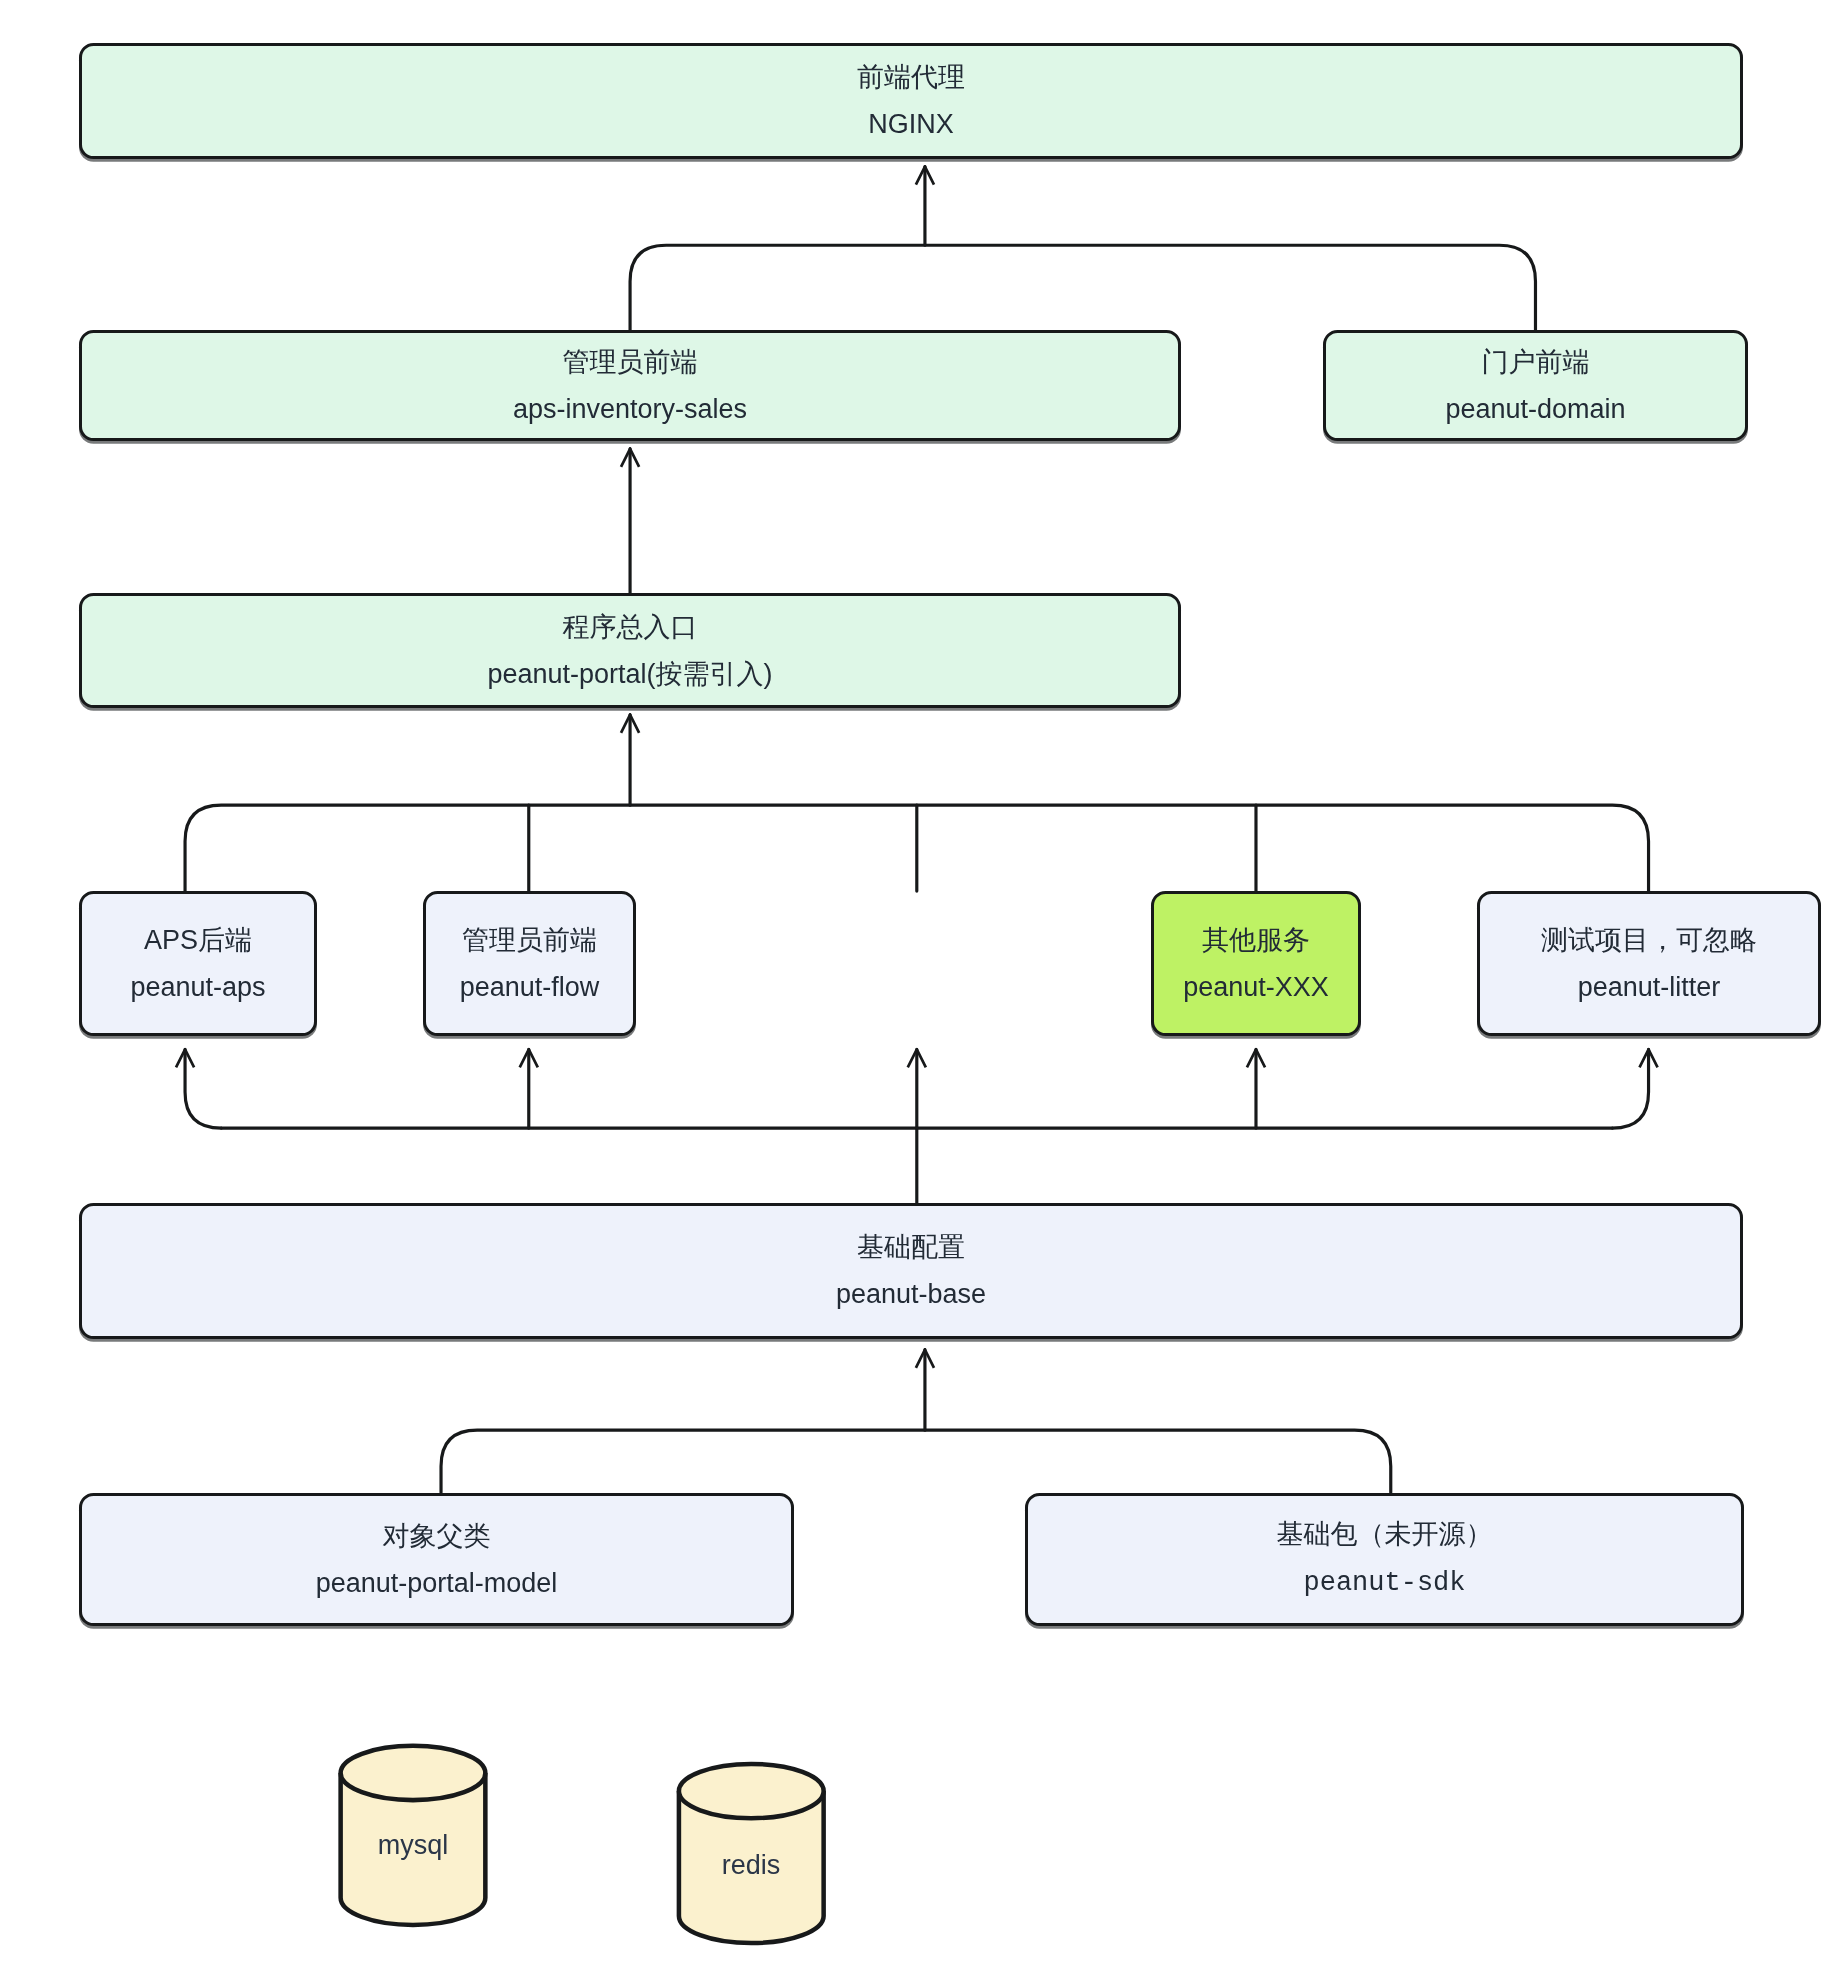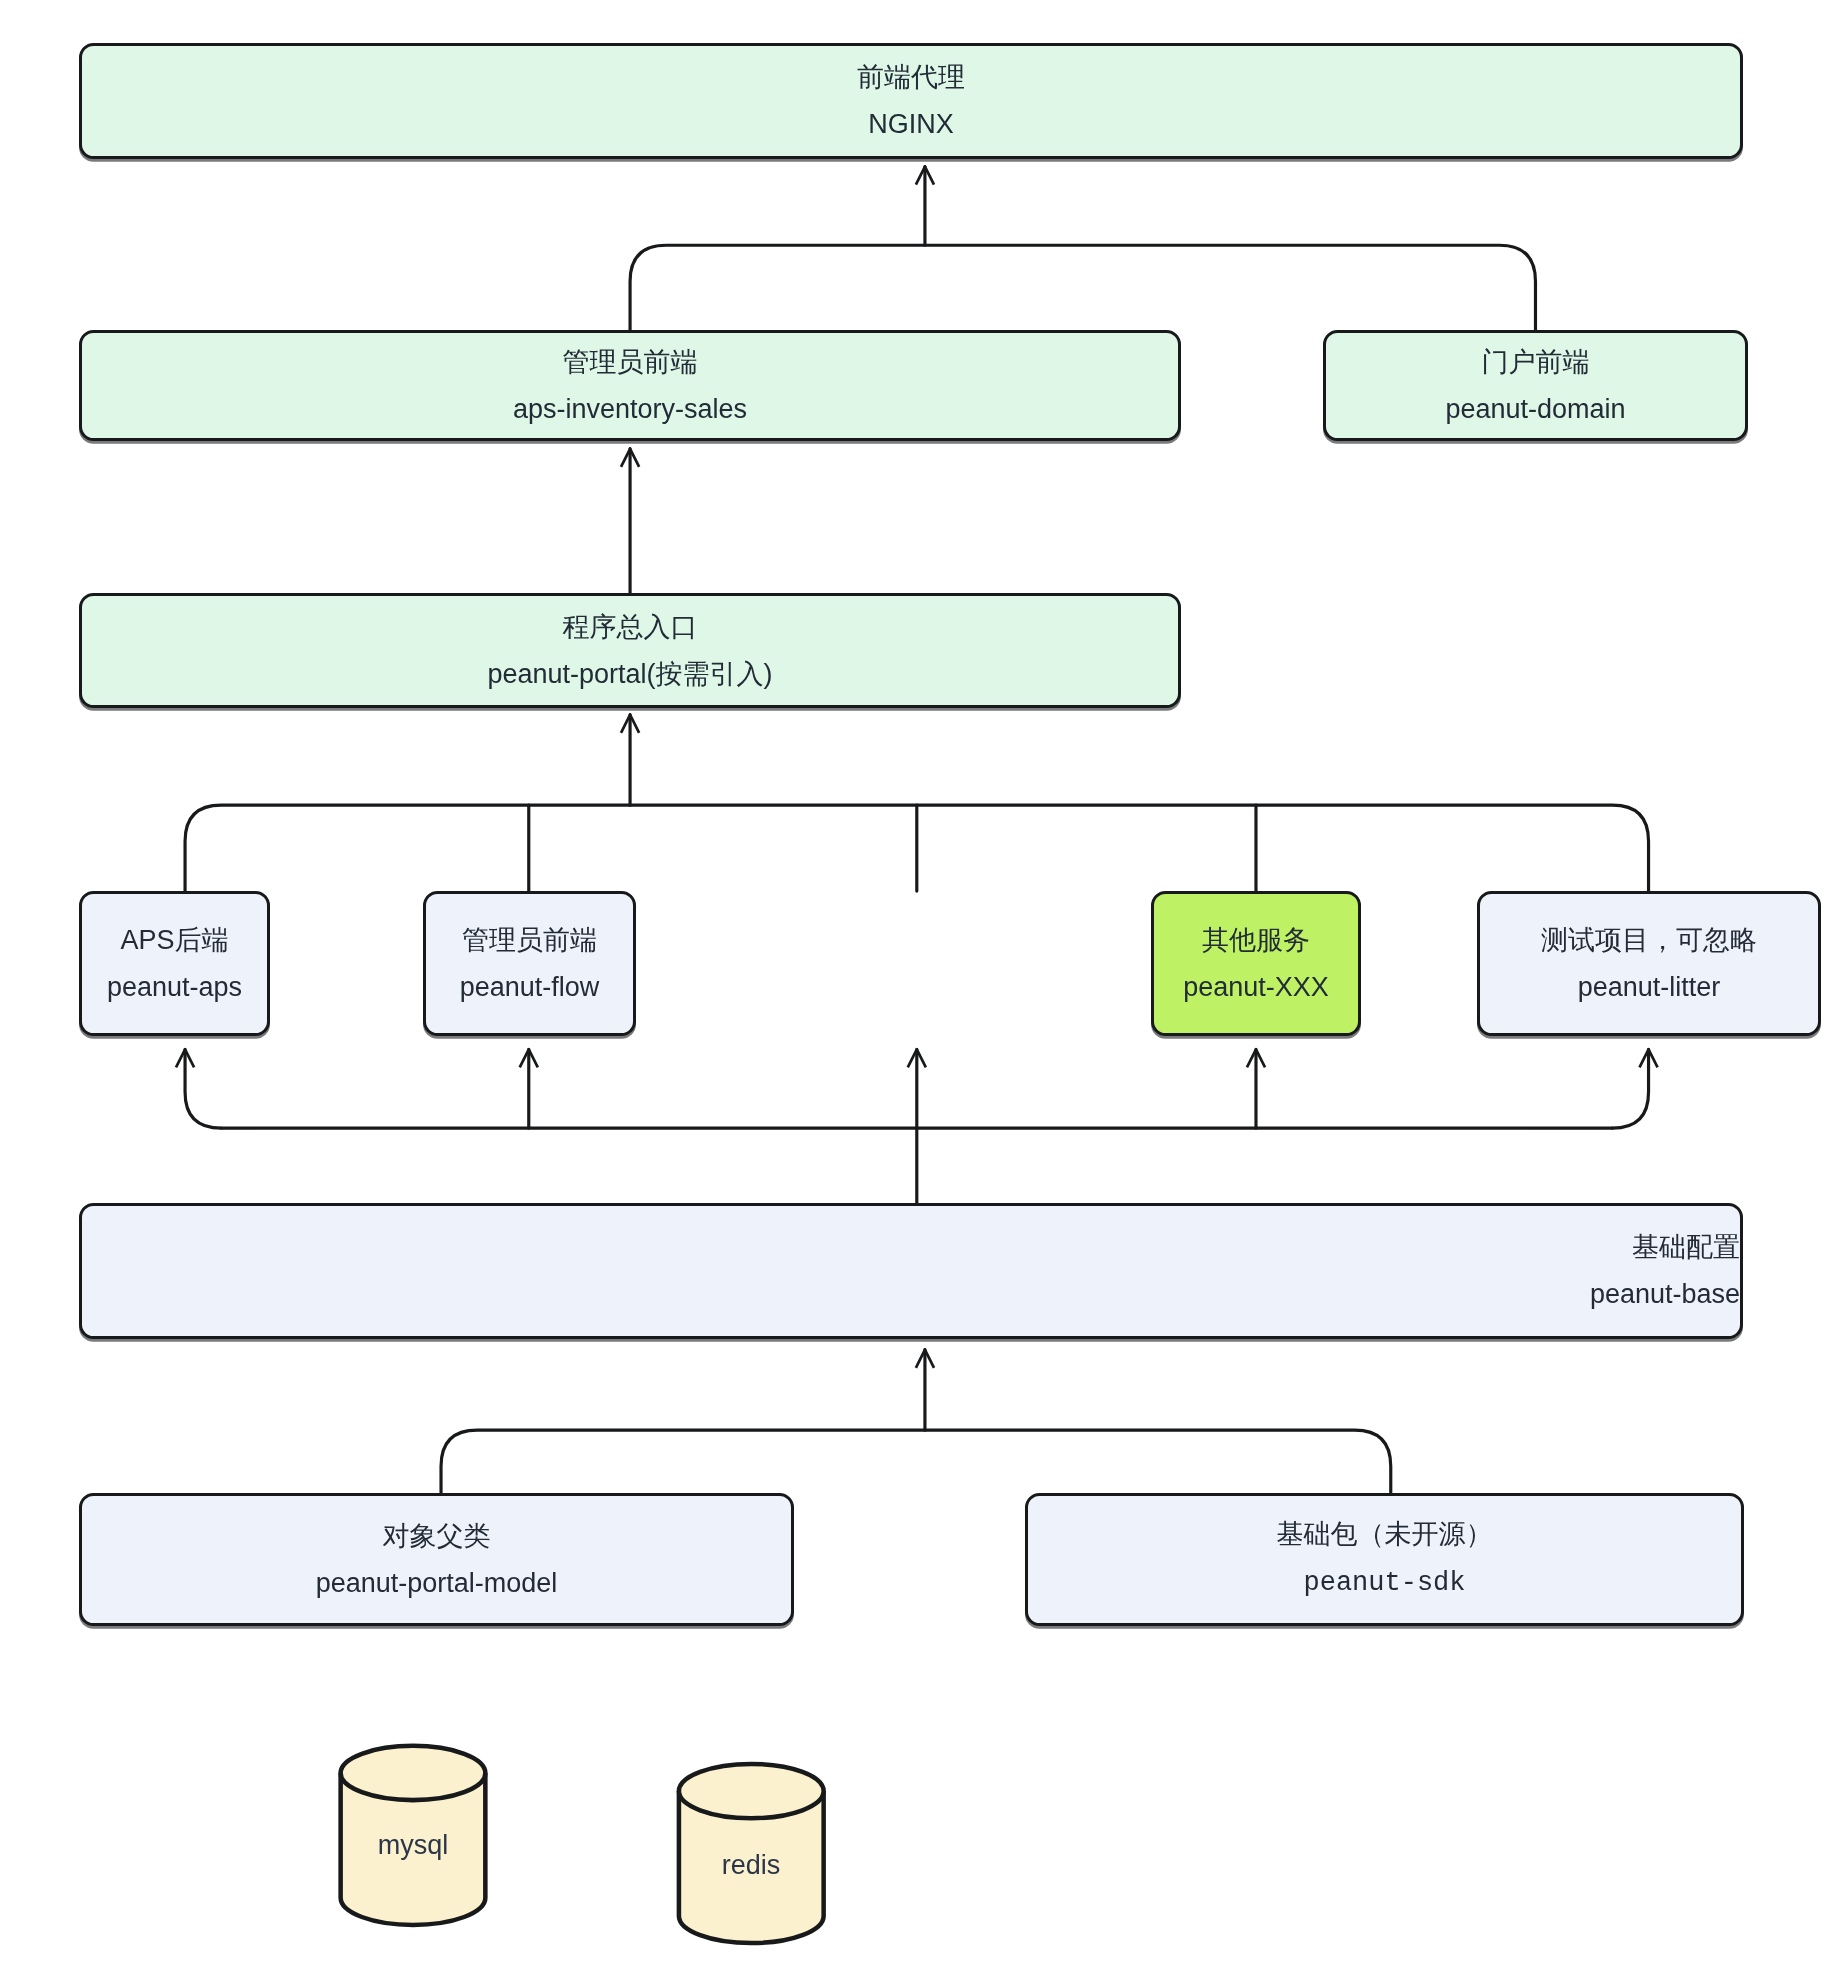--- a/index.html
+++ b/index.html
@@ -38,26 +38,26 @@
   }
   .green { background: #def7e7; }
   .blue  { background: #eef2fb; }
   .gray  { background: #bef264; }
 
   
   #n-nginx  { left: 45px;   top: 43px;   width: 1664px; height: 116px; }
   #n-admin  { left: 45px;   top: 330px;  width: 1102px; height: 111px; }
   #n-domain { left: 1289px; top: 330px;  width: 425px;  height: 111px; }
   #n-portal { left: 45px;   top: 593px;  width: 1102px; height: 115px; }
-  #n-aps    { left: 45px;   top: 891px;  width: 191px;  height: 145px; }
+  #n-aps    { left: 45px;   top: 891px;  width: 238px;  height: 145px; }
   #n-flow   { left: 389px;  top: 891px;  width: 213px;  height: 145px; }
   #n-task   { left: 778px;  top: 891px;  width: 210px;  height: 145px; }
   #n-other  { left: 1117px; top: 891px;  width: 210px;  height: 145px; }
   #n-litter { left: 1443px; top: 891px;  width: 344px;  height: 145px; }
-  #n-base   { left: 45px;   top: 1203px; width: 1664px; height: 136px; align-items: flex-end; }
+  #n-base   { left: 45px;   top: 1203px; width: 1664px; height: 136px; }
   #n-model  { left: 45px;   top: 1493px; width: 715px;  height: 133px; }
   #n-sdk    { left: 991px; top: 1493px; width: 719px;  height: 133px; font-family: Liberation Mono, monospace; }
 
   .db-label {
     position: absolute;
     z-index: 1;
     font-size: 27px;
     color: #2b3648;
     transform: translate(-50%, -50%);
     white-space: nowrap;

